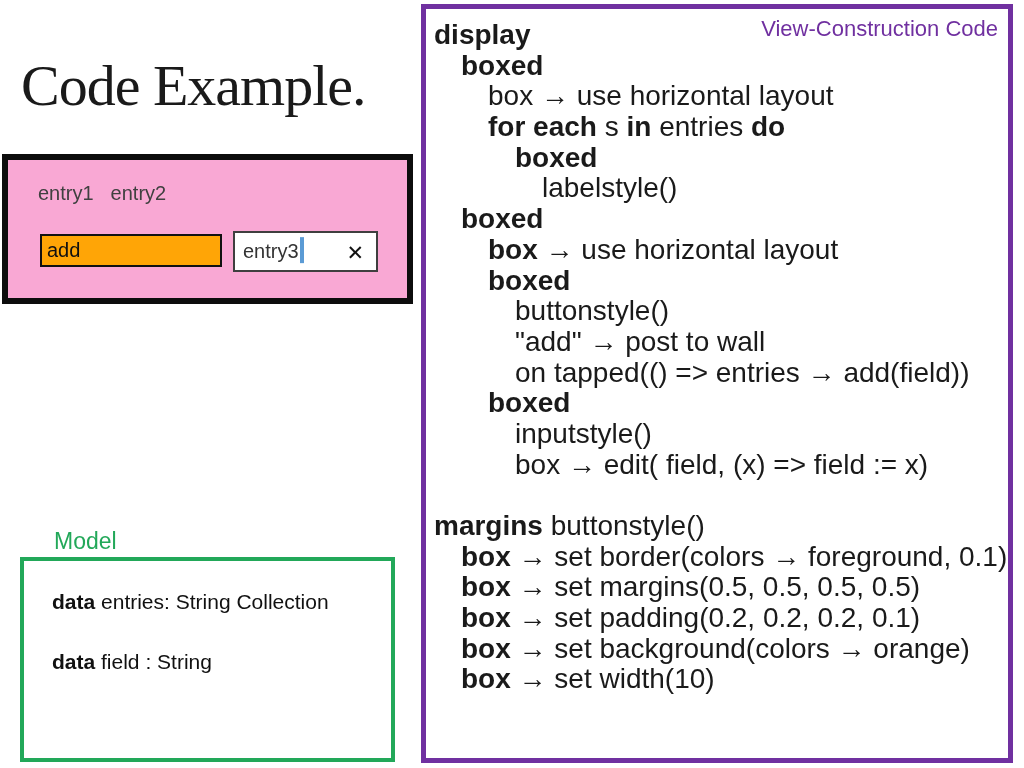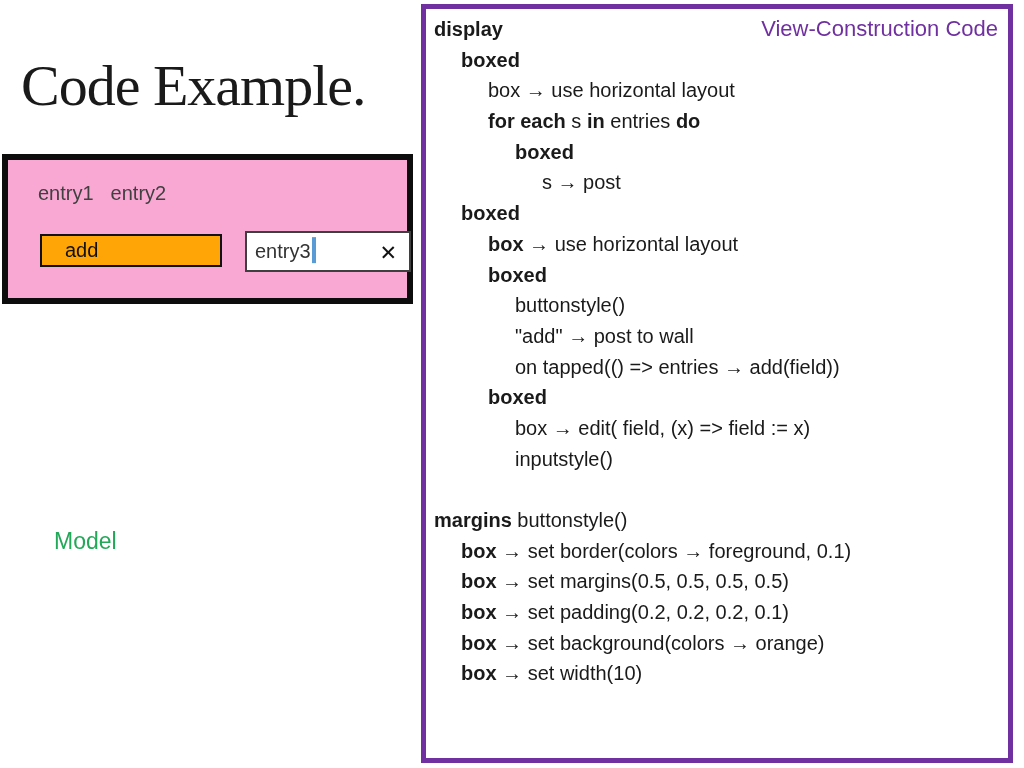--- a/index.html
+++ b/index.html
@@ -49,32 +49,31 @@
     position: absolute;
     left: 32px;
     top: 74px;
     width: 182px;
     height: 33px;
     background: var(--accent-orange, #FFA506);
     border: 2px solid #111111;
     font-size: 20px;
     color: #111111;
     line-height: 29px;
-    padding-left: 23px;
+    padding-left: 5px;
     cursor: default;
   }
   .mockup-input {
     position: absolute;
     left: 225px;
     top: 71px;
-    width: 166px;
+    width: 145px;
     height: 41px;
     background: #ffffff;
     border: 2px solid #3f3f3f;
-    margin-left: 12px;
   }
   .mockup-input-text {
     position: absolute;
     left: 8px;
     top: 50%;
     transform: translateY(-50%);
     font-size: 20px;
     color: #333333;
     white-space: nowrap;
   }
@@ -135,22 +134,23 @@
   }
   .code-header-label {
     position: absolute;
     top: 7px;
     right: 10px;
     font-size: 22px;
     color: var(--accent-purple, #7030A0);
     white-space: nowrap;
   }
   .code-lines {
-    font-size: 20px;
+    font-size: 28px;
     color: #1a1a1a;
+    margin-top: 6px;
   }
   .code-line {
     line-height: 30.7px;
     height: 30.7px;
     white-space: nowrap;
   }
   .code-line .b { font-weight: bold; }
 </style>
 </head>
 <body>
@@ -164,40 +164,45 @@
       <span>entry1</span><span>entry2</span>
     </div>
     <div class="mockup-button">add</div>
     <div class="mockup-input">
       <span class="mockup-input-text"><span>entry3</span><span class="caret"></span></span>
       <span class="clear-x">✕</span>
     </div>
   </div>
 
   <div class="model-label">Model</div>
+  <div class="model-box">
+
+  <div class="model-line"><span class="b">data</span><span> entries: String Collection</span></div>
+      <div class="model-line"><span class="b">data</span><span> field : String</span></div>
+    </div>
 
   <div class="code-panel">
     <div class="code-header-label">View-Construction Code</div>
     <div class="code-lines">
 
     <div class="code-line"><span class="b">display</span></div>
         <div class="code-line" style="padding-left: 27px;"><span class="b">boxed</span></div>
         <div class="code-line" style="padding-left: 54px;"><span>box → use horizontal layout</span></div>
         <div class="code-line" style="padding-left: 54px;"><span class="b">for each</span><span> s </span><span class="b">in</span><span> entries </span><span class="b">do</span></div>
         <div class="code-line" style="padding-left: 81px;"><span class="b">boxed</span></div>
-        <div class="code-line" style="padding-left: 108px;"><span>s → post</span></div>
+        <div class="code-line" style="padding-left: 108px;"><span>labelstyle()</span></div>
         <div class="code-line" style="padding-left: 27px;"><span class="b">boxed</span></div>
         <div class="code-line" style="padding-left: 54px;"><span class="b">box</span><span> → use horizontal layout</span></div>
         <div class="code-line" style="padding-left: 54px;"><span class="b">boxed</span></div>
         <div class="code-line" style="padding-left: 81px;"><span>buttonstyle()</span></div>
         <div class="code-line" style="padding-left: 81px;"><span>"add" → post to wall</span></div>
         <div class="code-line" style="padding-left: 81px;"><span>on tapped(() =&gt; entries → add(field))</span></div>
         <div class="code-line" style="padding-left: 54px;"><span class="b">boxed</span></div>
+        <div class="code-line" style="padding-left: 81px;"><span> inputstyle()</span></div>
         <div class="code-line" style="padding-left: 81px;"><span> box → edit( field, (x) =&gt; field := x)</span></div>
-        <div class="code-line" style="padding-left: 81px;"><span> inputstyle()</span></div>
         <div class="code-line">&nbsp;</div>
         <div class="code-line"><span class="b">margins</span><span> buttonstyle()</span></div>
         <div class="code-line" style="padding-left: 27px;"><span class="b">box</span><span> → set border(colors → foreground, 0.1)</span></div>
         <div class="code-line" style="padding-left: 27px;"><span class="b">box</span><span> → set margins(0.5, 0.5, 0.5, 0.5)</span></div>
         <div class="code-line" style="padding-left: 27px;"><span class="b">box</span><span> → set padding(0.2, 0.2, 0.2, 0.1)</span></div>
         <div class="code-line" style="padding-left: 27px;"><span class="b">box</span><span> → set background(colors → orange)</span></div>
         <div class="code-line" style="padding-left: 27px;"><span class="b">box</span><span> → set width(10)</span></div>
       </div>
   </div>
 

